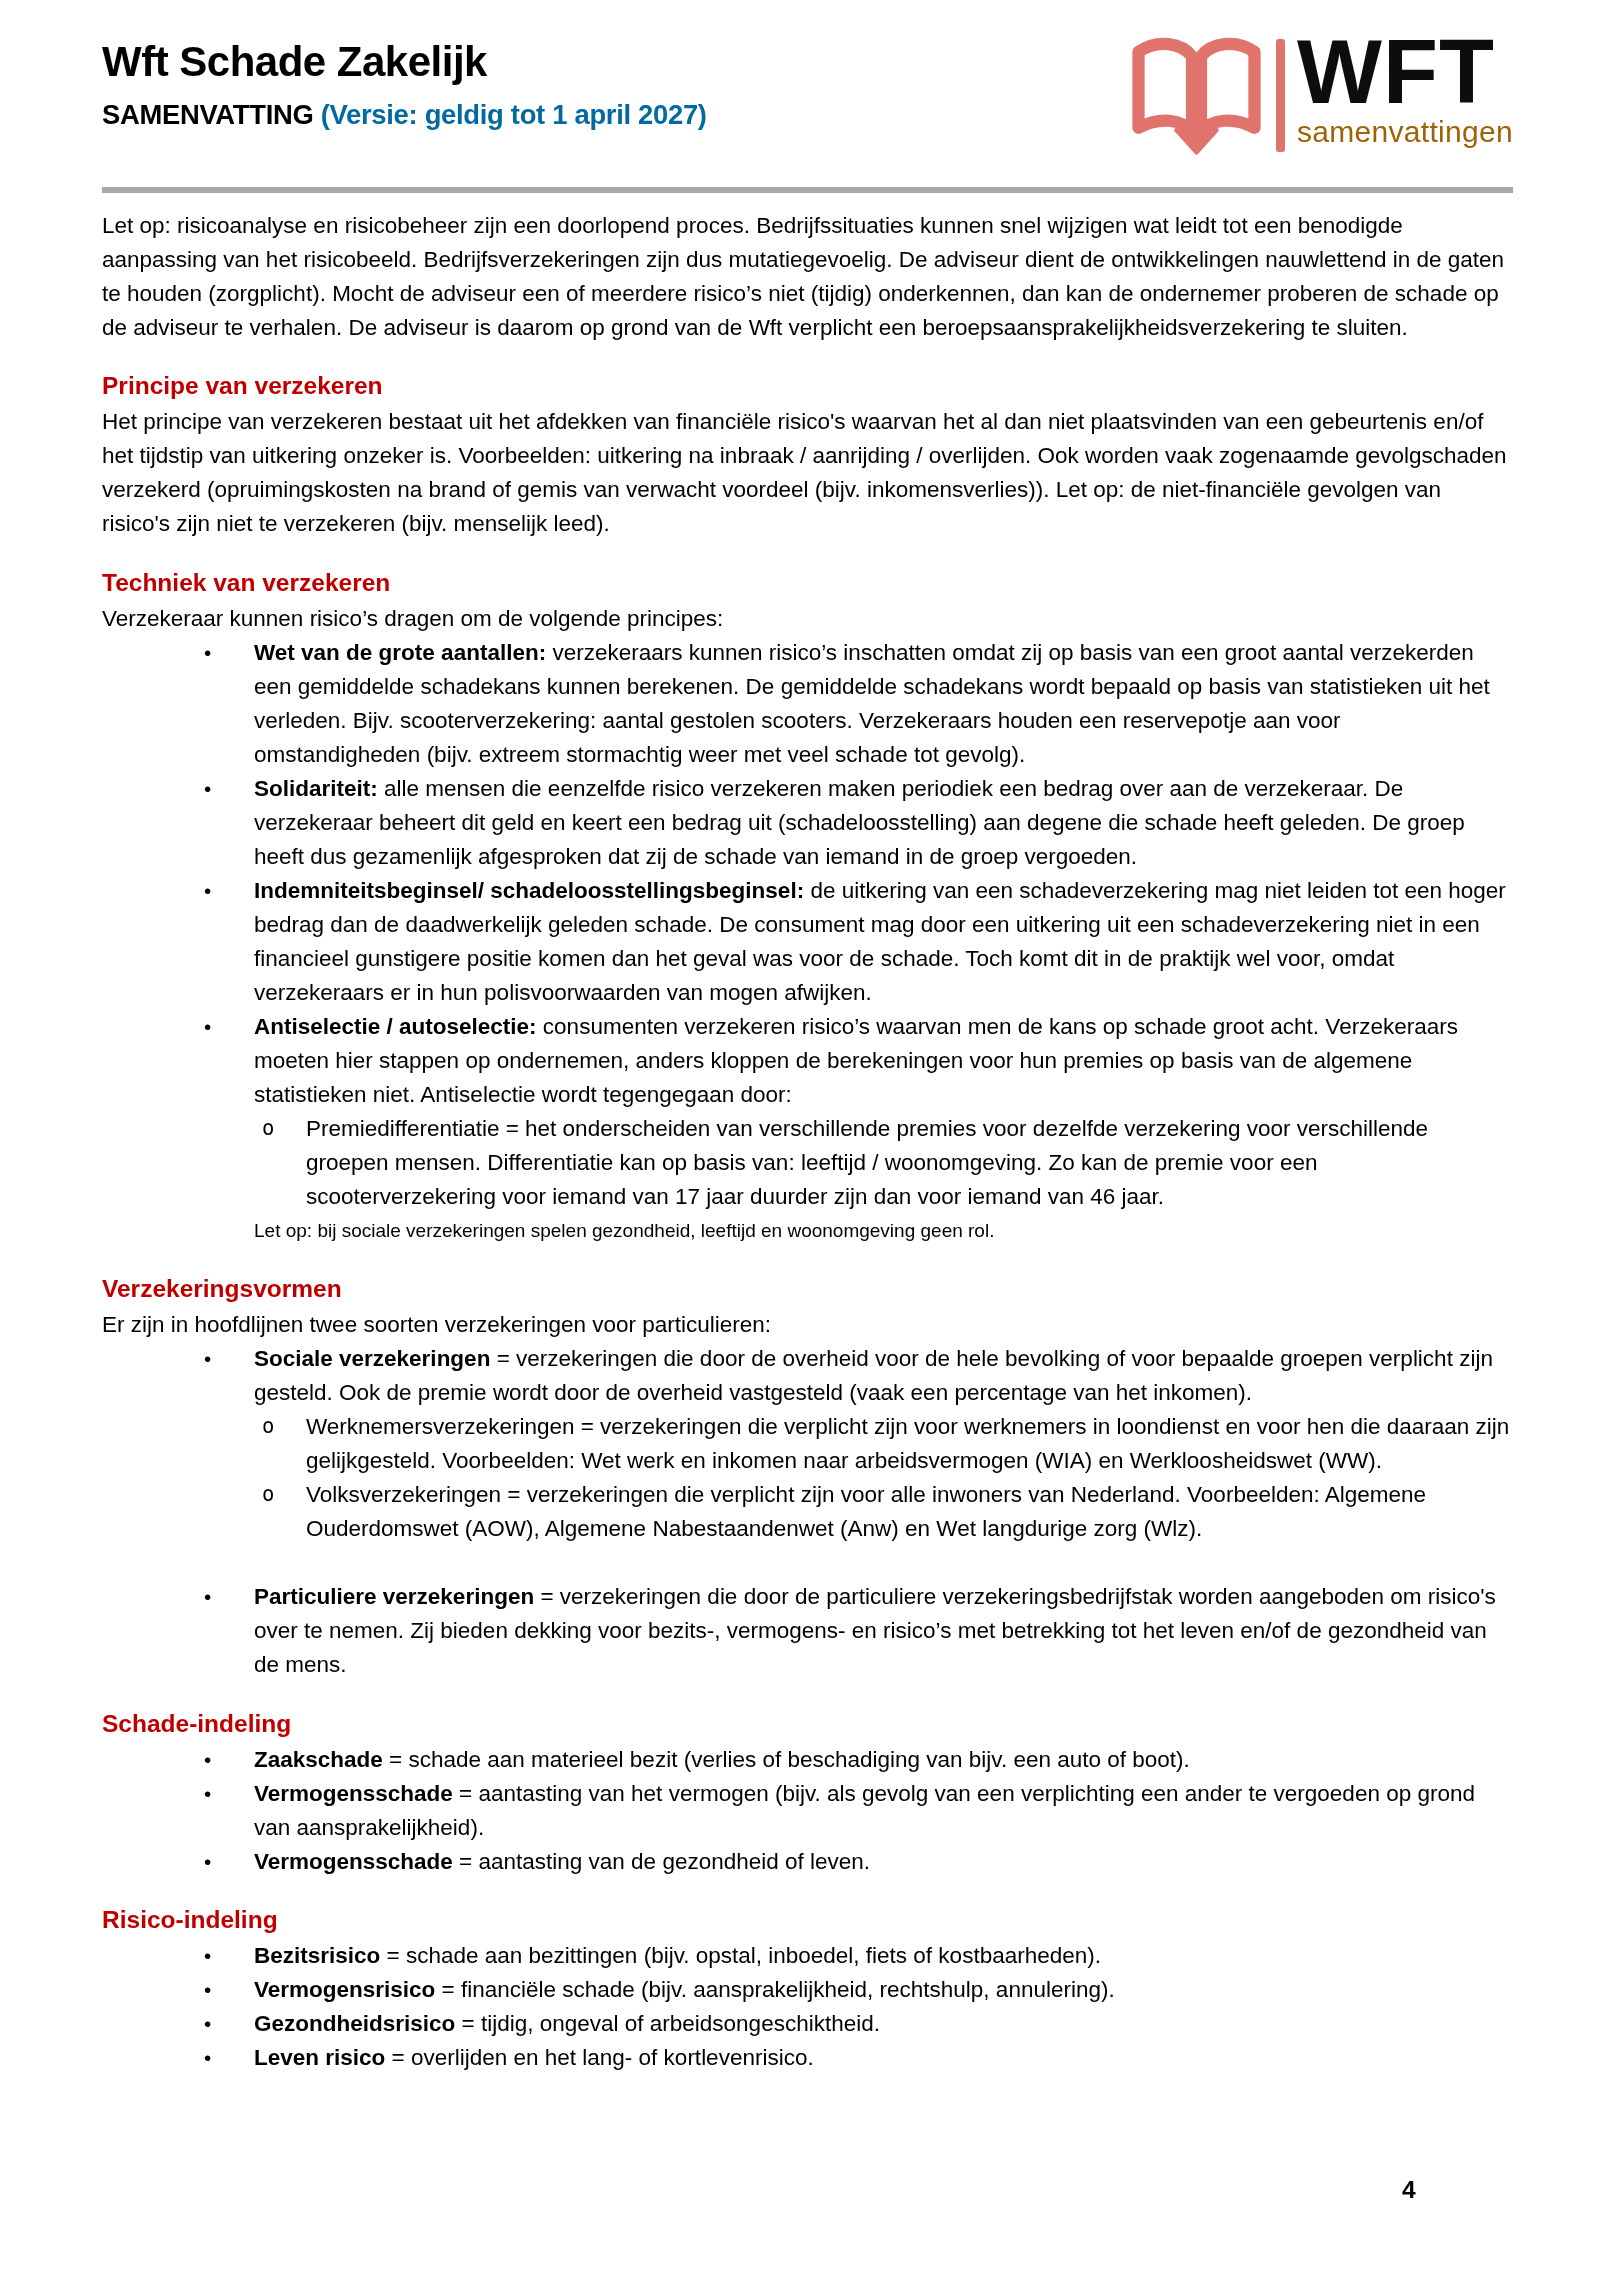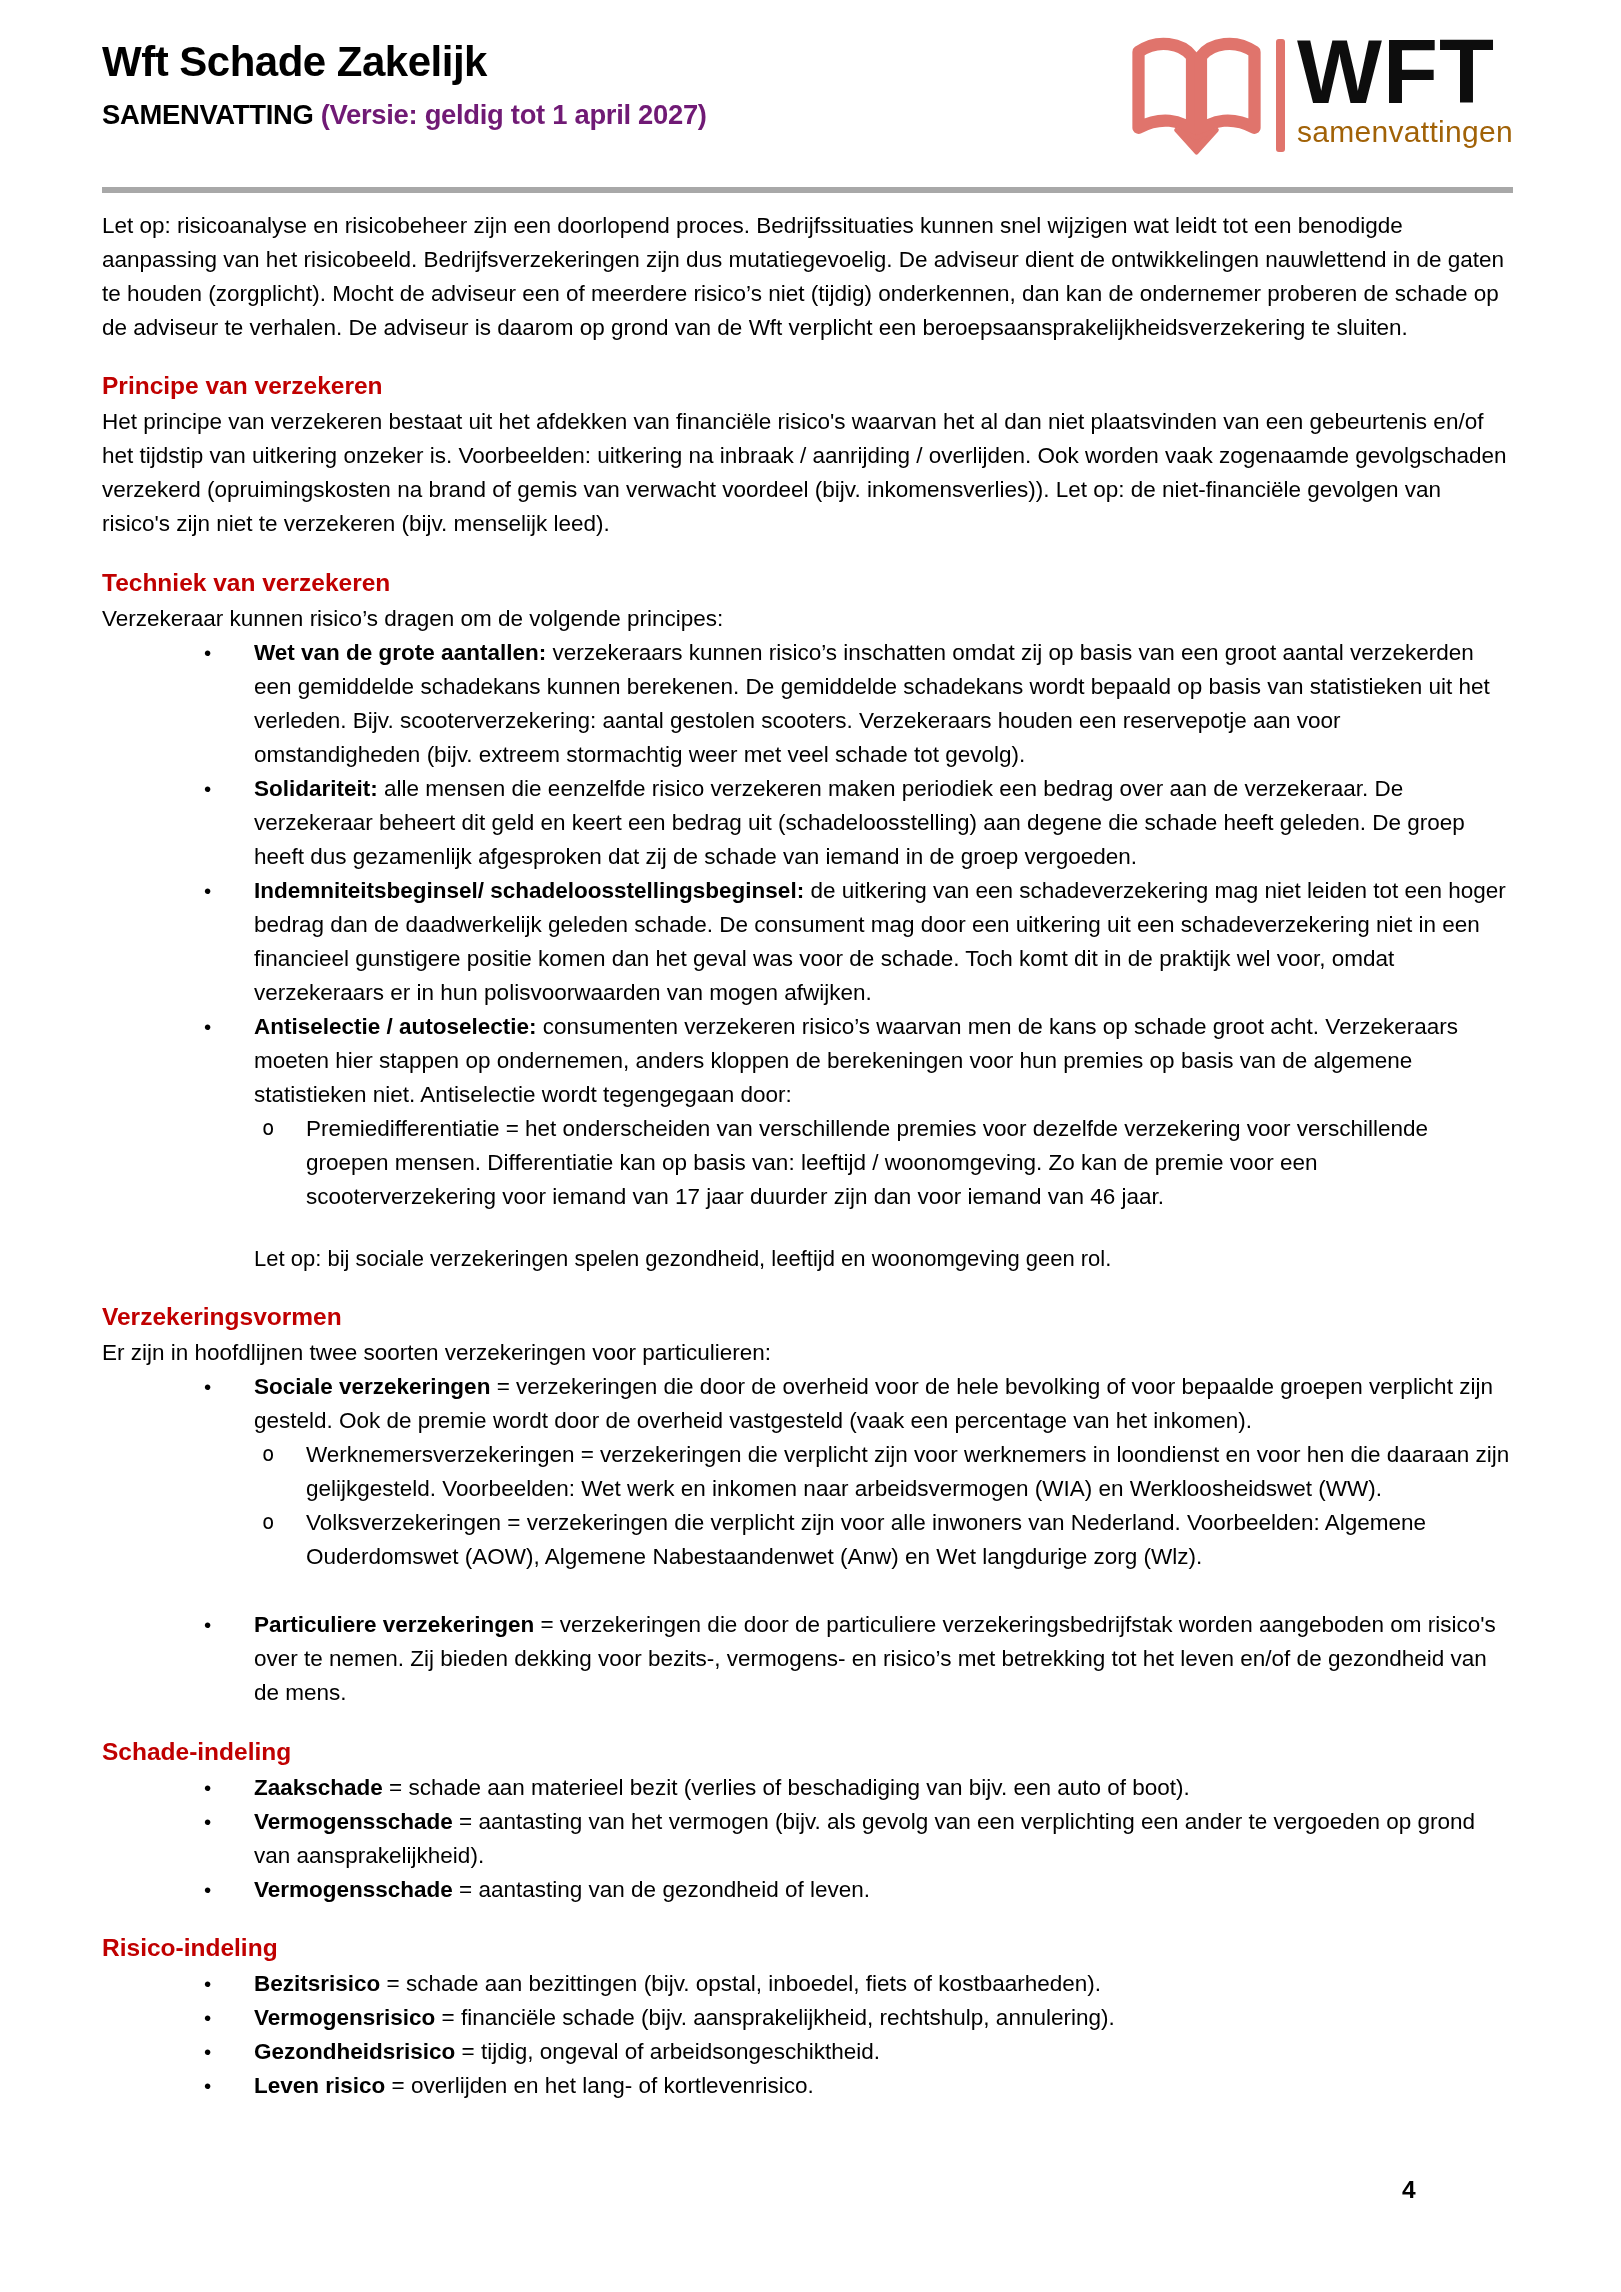--- a/index.html
+++ b/index.html
@@ -6,37 +6,37 @@
   .page{
     width:1611px;height:2293px;box-sizing:border-box;position:relative;
     padding:33px 98px 0 102px;background:#ffffff;color:#000;
     font-family:"Liberation Sans", sans-serif;
   }
   
   .hdr{display:flex;justify-content:space-between;align-items:flex-start;}
   .title-block{padding-top:5.9px;}
   .doc-title{font-size:42px;font-weight:700;margin:0;letter-spacing:-0.5px;line-height:1.1;}
   .doc-subtitle{font-size:27.4px;font-weight:700;margin-top:13.7px;letter-spacing:-0.3px;}
-  .doc-subtitle .red{color:#701a75;}
+  .doc-subtitle .red{color:#0369a1;}
   .logo{display:flex;align-items:stretch;}
   .book-svg{width:145px;height:127px;flex:0 0 auto;}
   .logo-bar{width:8.8px;background:#e0746c;margin:5.9px 11.8px 7.8px 7.8px;border-radius:2.9px;}
   .logo-text{display:flex;flex-direction:column;}
   .logo-brand{font-size:90px;font-weight:700;line-height:78px;letter-spacing:1px;color:#0d0d0d;}
   .logo-tagline{font-size:30px;color:#a16207;margin-top:3.9px;letter-spacing:0.3px;}
   
   .rule{border:none;height:5.9px;background:#a8a8a8;margin:27.4px 0 15.7px 0;}
   
   .body{font-size:22.5px;line-height:34px;margin:0;}
   h2.sec{color:#c00000;font-size:24.5px;font-weight:700;margin:26.5px 0 4.9px 0;line-height:29px;}
   .bullet{position:relative;padding-left:152px;font-size:22.5px;line-height:34px;}
   .bullet .glyph{position:absolute;left:102px;top:0;font-size:20.6px;}
   .sub{position:relative;padding-left:204px;font-size:22.5px;line-height:34px;}
   .sub .glyph{position:absolute;left:160px;top:-1px;font-family:"DejaVu Sans Mono",monospace;font-size:20.6px;}
-  .note{padding-left:152px;font-size:22px;line-height:34px;margin-top:28px;}
+  .note{padding-left:152px;font-size:19px;line-height:34px;}
   .lead{font-weight:700;}
   .gap{height:34px;}
   .page-num{position:absolute;left:1402px;top:2176px;font-size:24.5px;font-weight:700;}
 </style>
 </head>
 <body>
 
 <div class="page">
 
   <header class="hdr">

